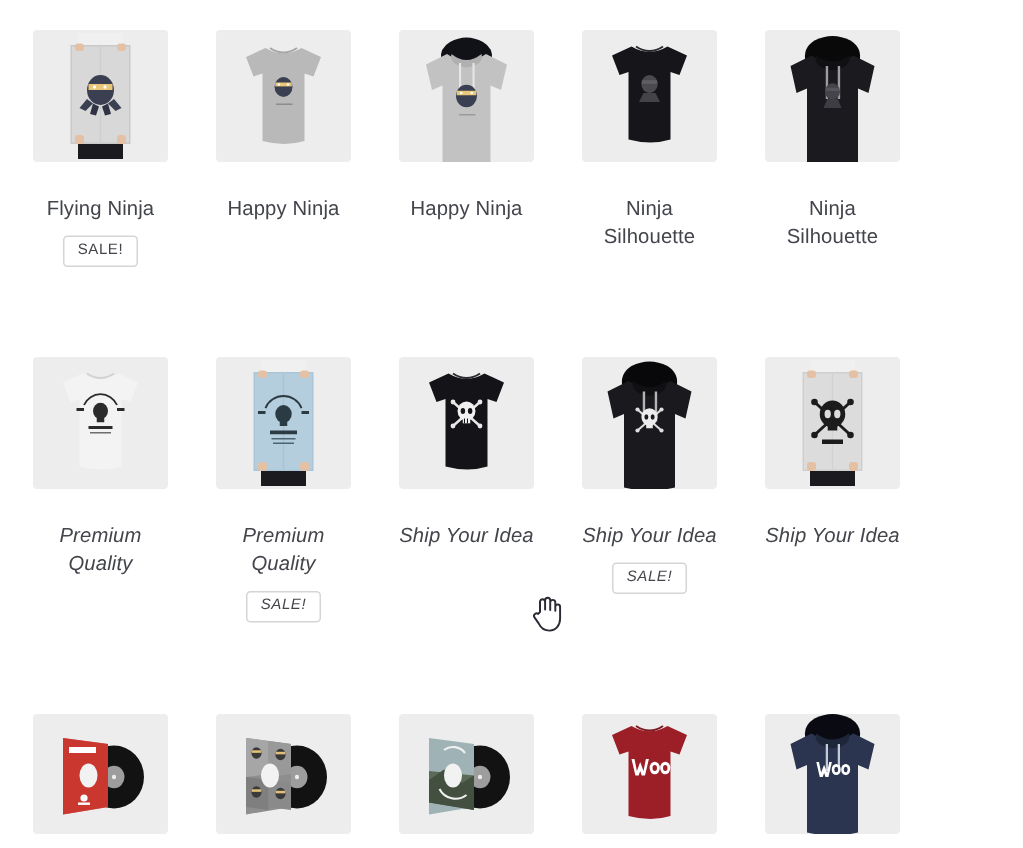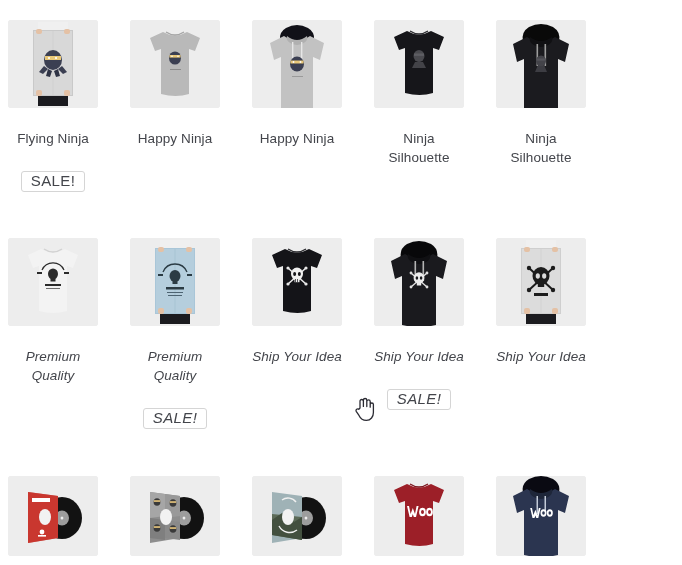--- a/index.html
+++ b/index.html
@@ -10,21 +10,21 @@
     font-family: "Liberation Sans", sans-serif;
     overflow: hidden;
   }
   #shop {
     position: relative;
     width: 682px; height: 565px;
     background: #fff;
   }
   .grid {
     position: absolute;
-    left: 8px; top: 20px;
+    left: 22px; top: 20px;
     width: 648px;
     display: grid;
     grid-template-columns: repeat(5, 90px);
     column-gap: 49.5px;
     row-gap: 0px;
     gap: 32px;
   }
   .product {
     width: 90px;
     text-align: center;
@@ -46,25 +46,25 @@
   .title {
     margin-top: 21px;
     font-size: 13.5px;
     line-height: 19px;
     color: #43454b;
     font-weight: 400;
     letter-spacing: 0.1px;
   }
   .sale {
     display: inline-block;
-    margin-top: 23px;
+    margin-top: 9px;
     padding: 3px 9px 4px 9px;
     border: 1px solid #d5d5d5;
     border-radius: 3px;
-    font-size: 15px;
+    font-size: 10px;
     letter-spacing: 0.4px;
     color: #43454b;
     background: #fff;
     line-height: 12px;
   }
   .sale-wrap { height: 30px; }
   .cursor {
     position: absolute;
     left: 353px; top: 396px;
     width: 22px; height: 26px;

